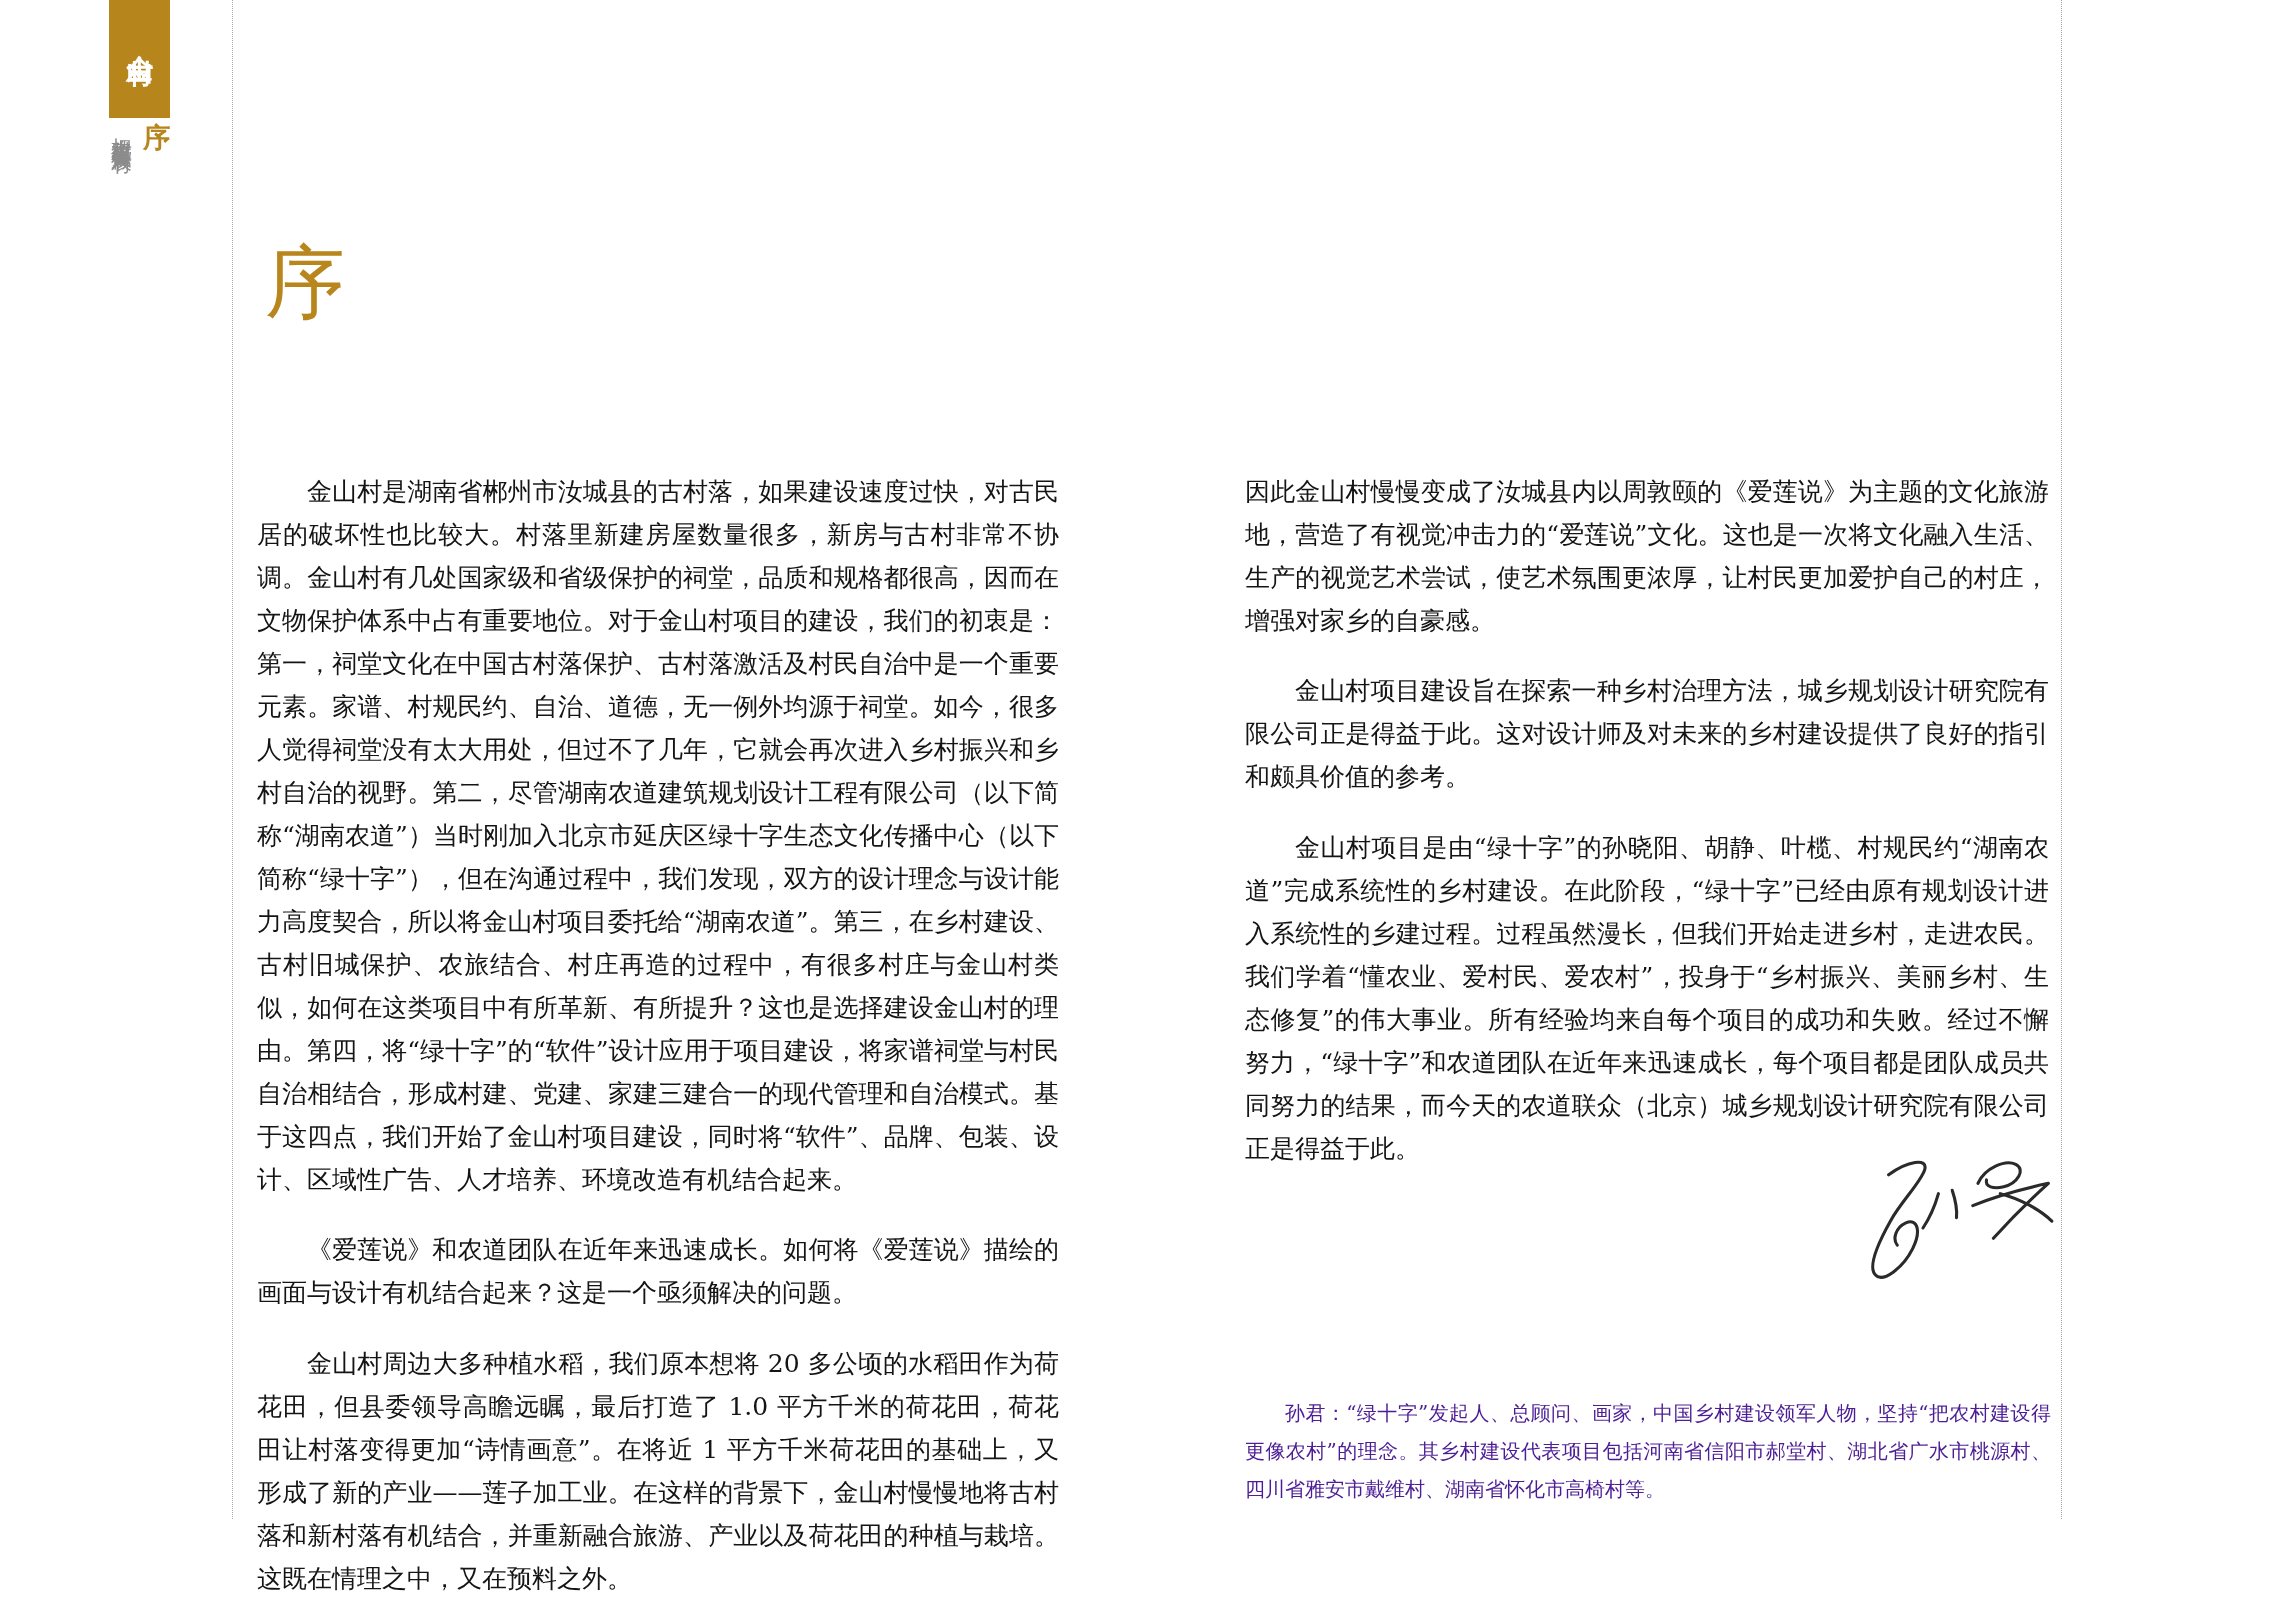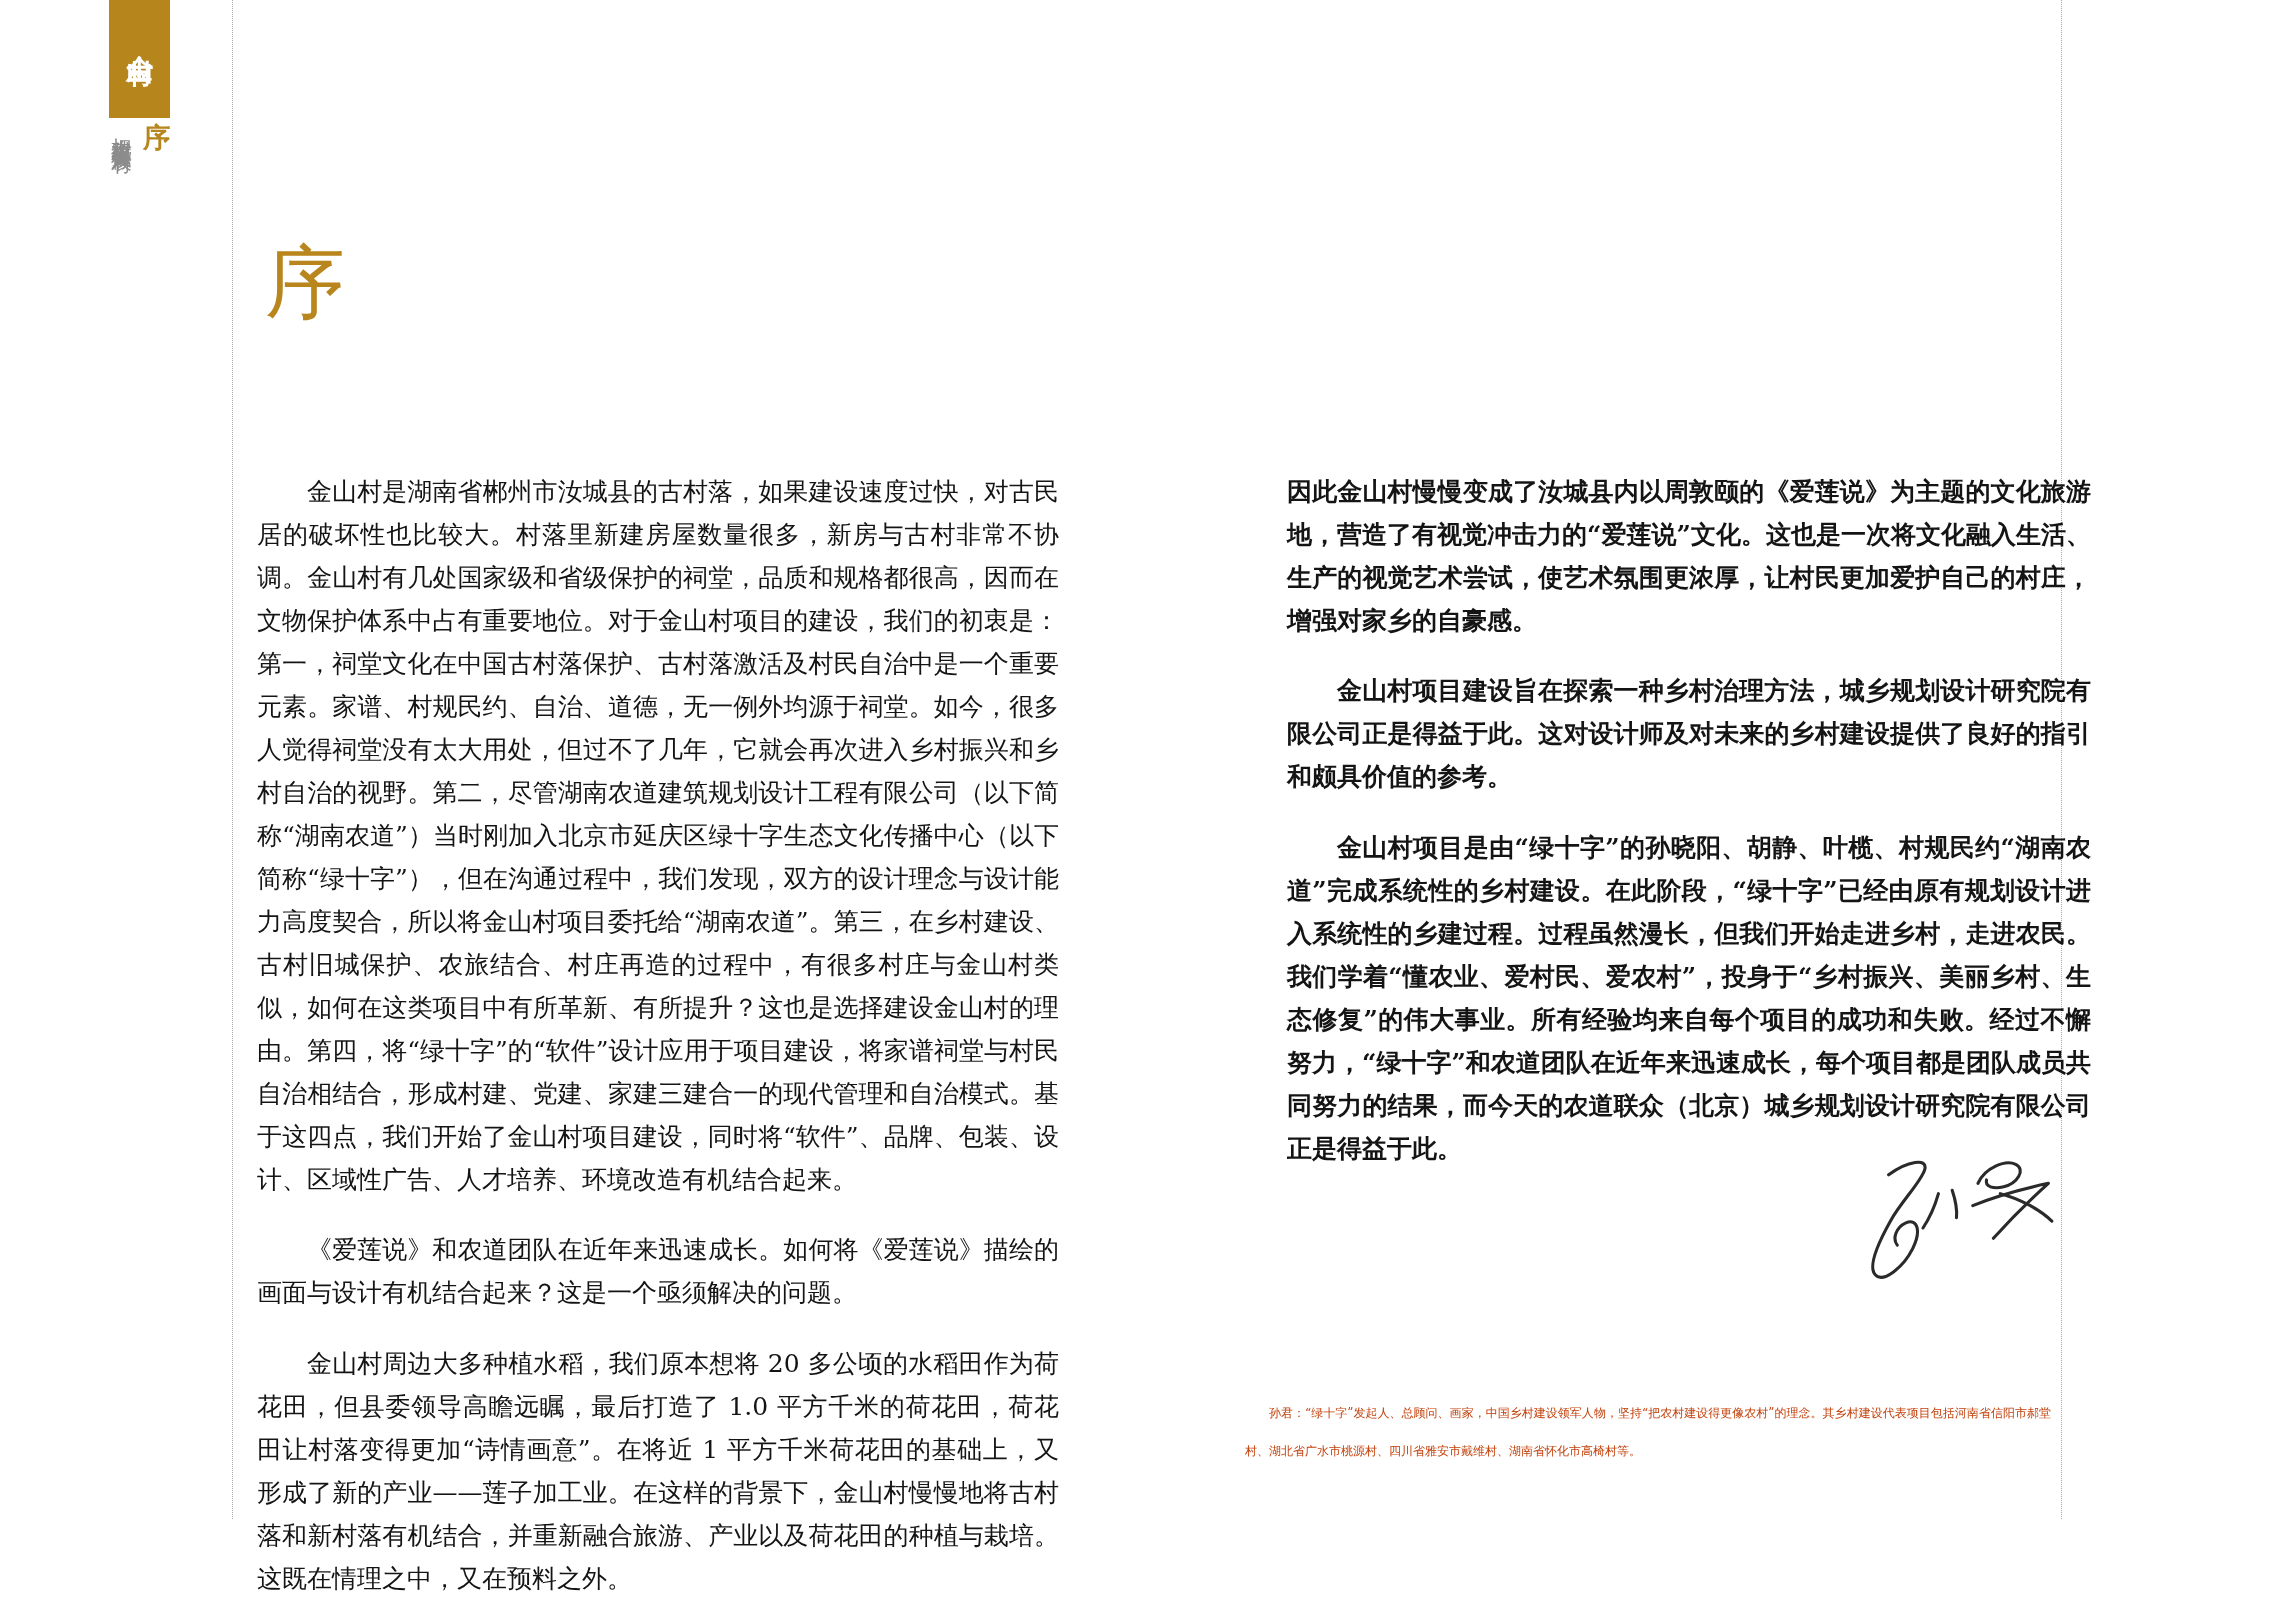--- a/index.html
+++ b/index.html
@@ -43,33 +43,33 @@
     color:#b8861c;font-size:80px;font-weight:500;line-height:1;
   }
   
   .col{
     position:absolute;top:470px;
     font-size:25px;line-height:43px;
     text-align:justify;text-justify:inter-character;
     color:#141414;
   }
   .col.left{left:257px;width:802px;}
-  .col.right{left:1287px;width:804px;font-weight:bold;}
+  .col.right{left:1245px;width:804px;}
   .para{text-indent:2em;margin:0 0 27.4px 0;}
   .para.no-indent{text-indent:0;}
   
   .signature{
     position:absolute;left:1856px;top:1149px;width:219px;height:146px;
   }
   .signature svg{width:100%;height:100%;}
   
   .caption{
     position:absolute;left:1245px;top:1394px;width:806px;
-    font-size:12px;line-height:38px;text-align:justify;
-    text-indent:2em;color:#c2410c;
+    font-size:20px;line-height:38px;text-align:justify;
+    text-indent:2em;color:#4c1d95;
   }
 </style>
 </head>
 <body>
 
 <div id="page">
 
   <div class="brand-box">
     <span class="vtext">金山村</span>
   </div>

